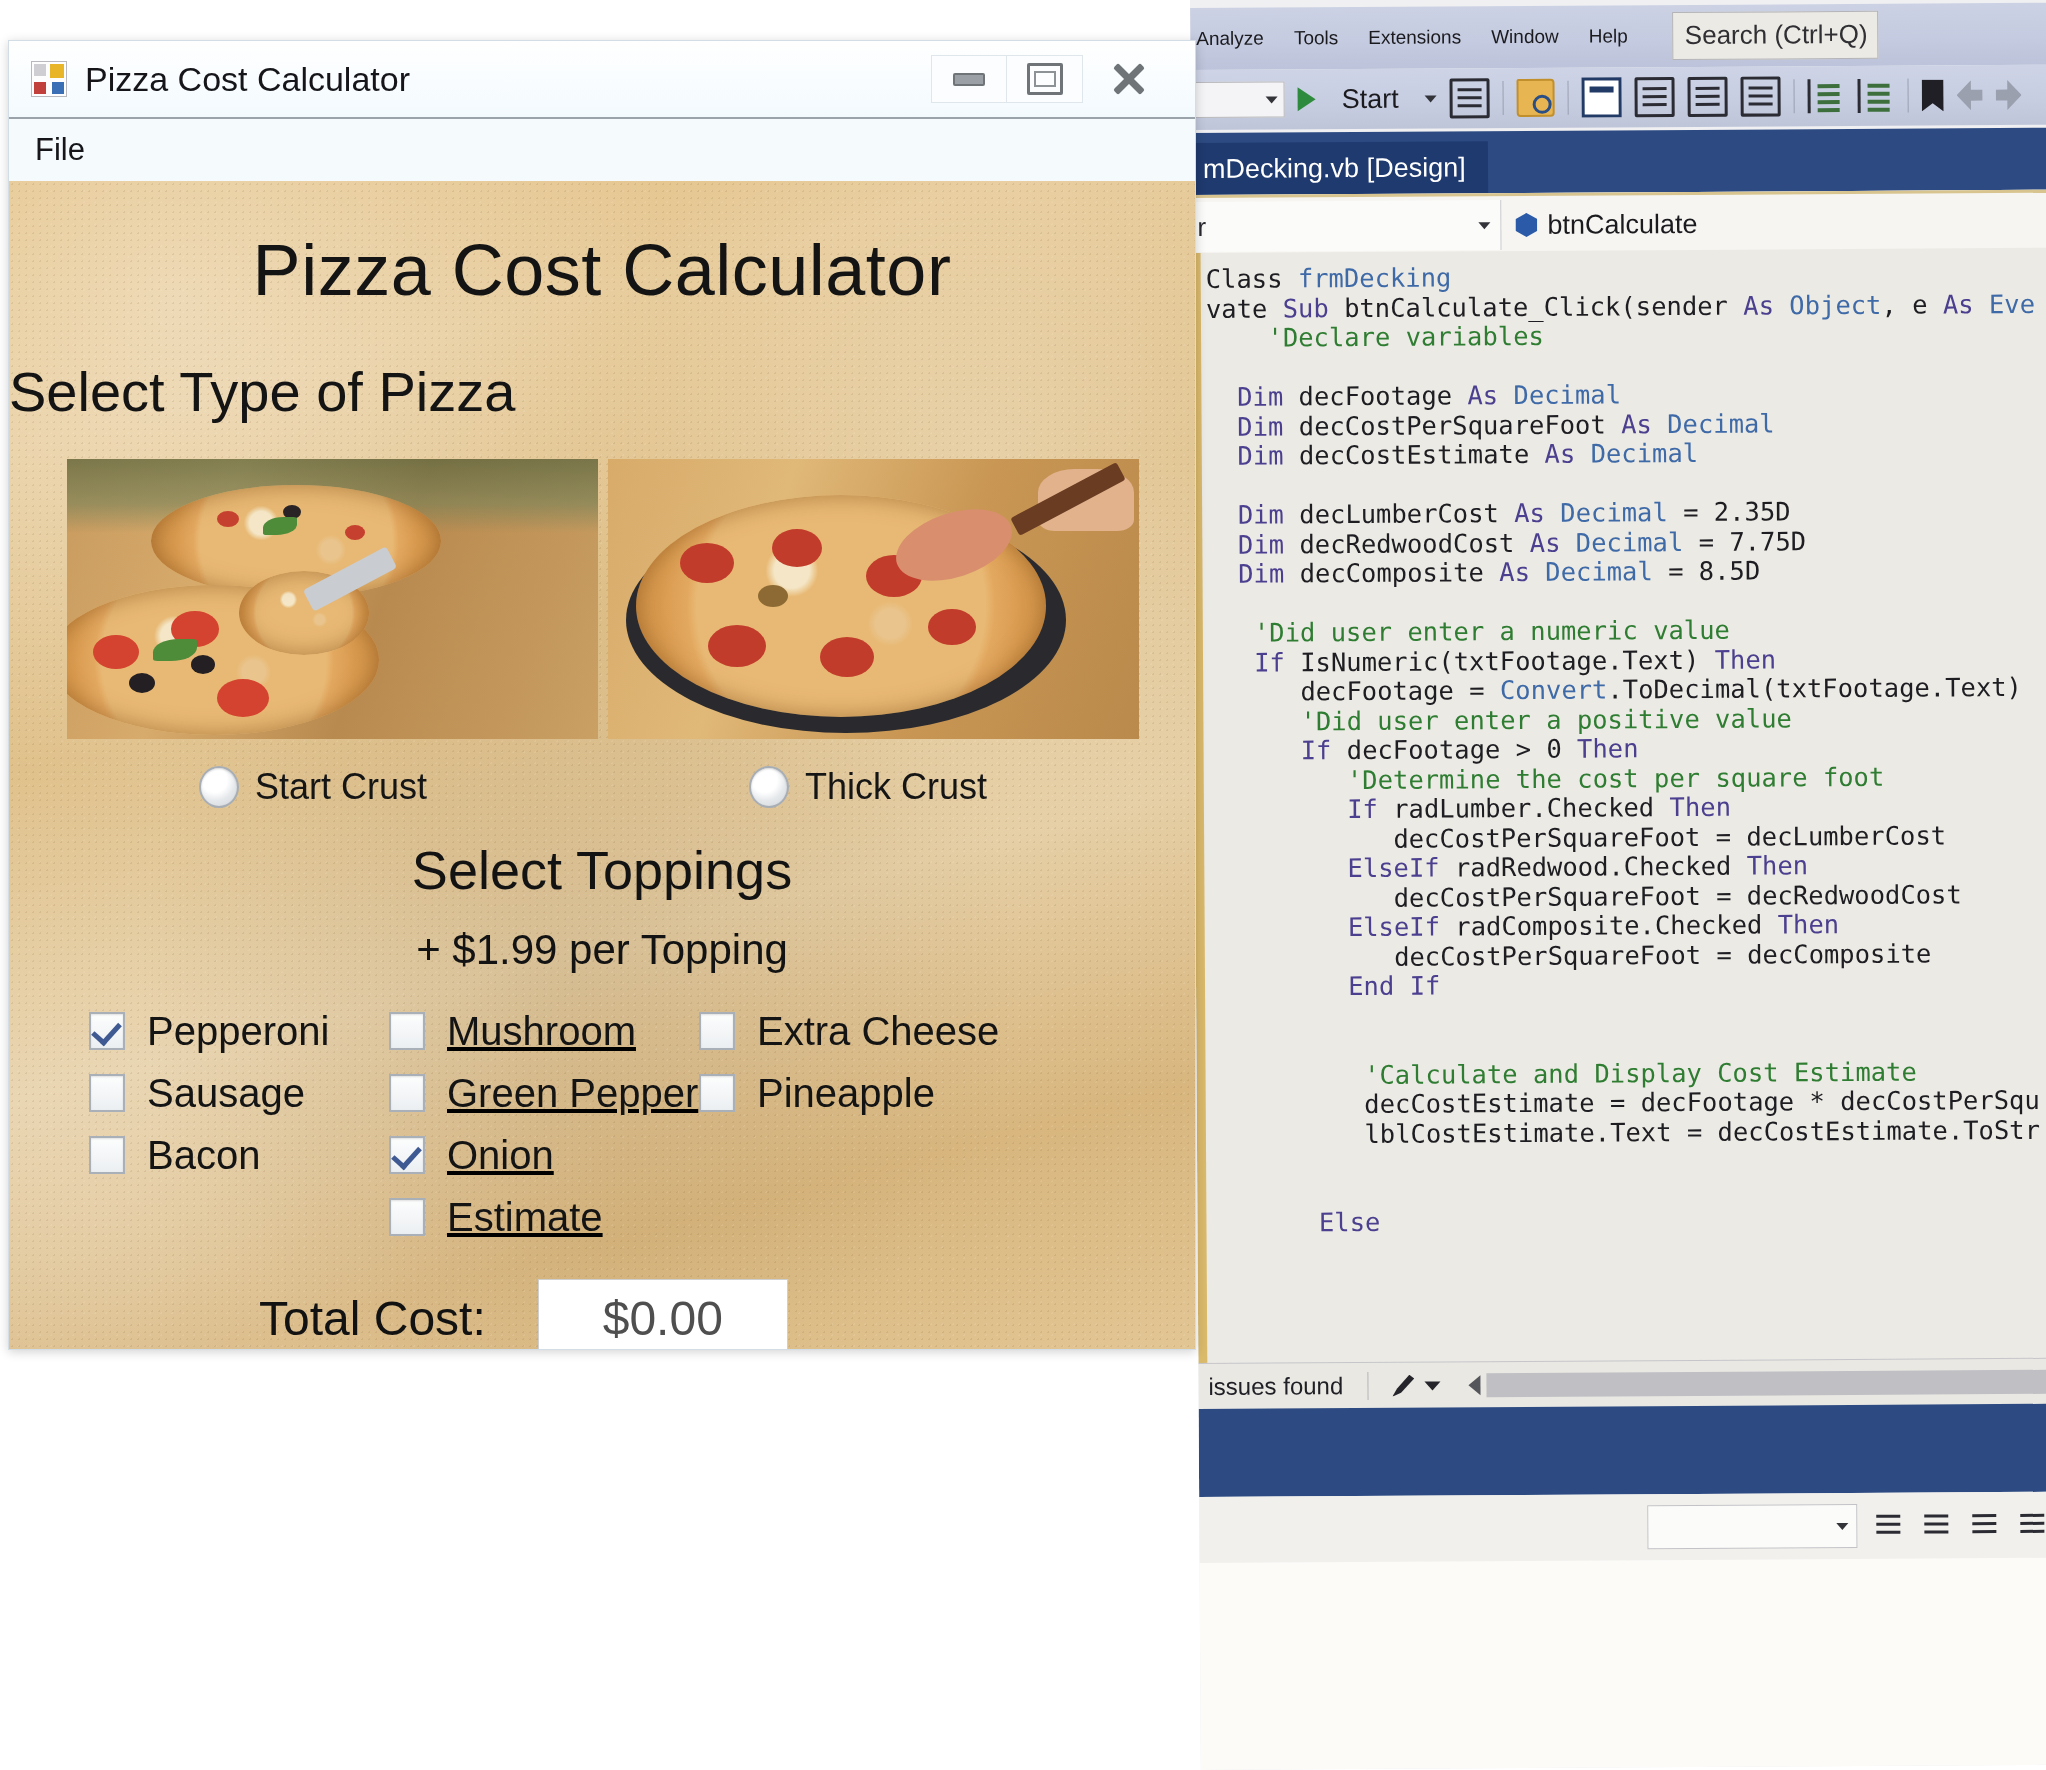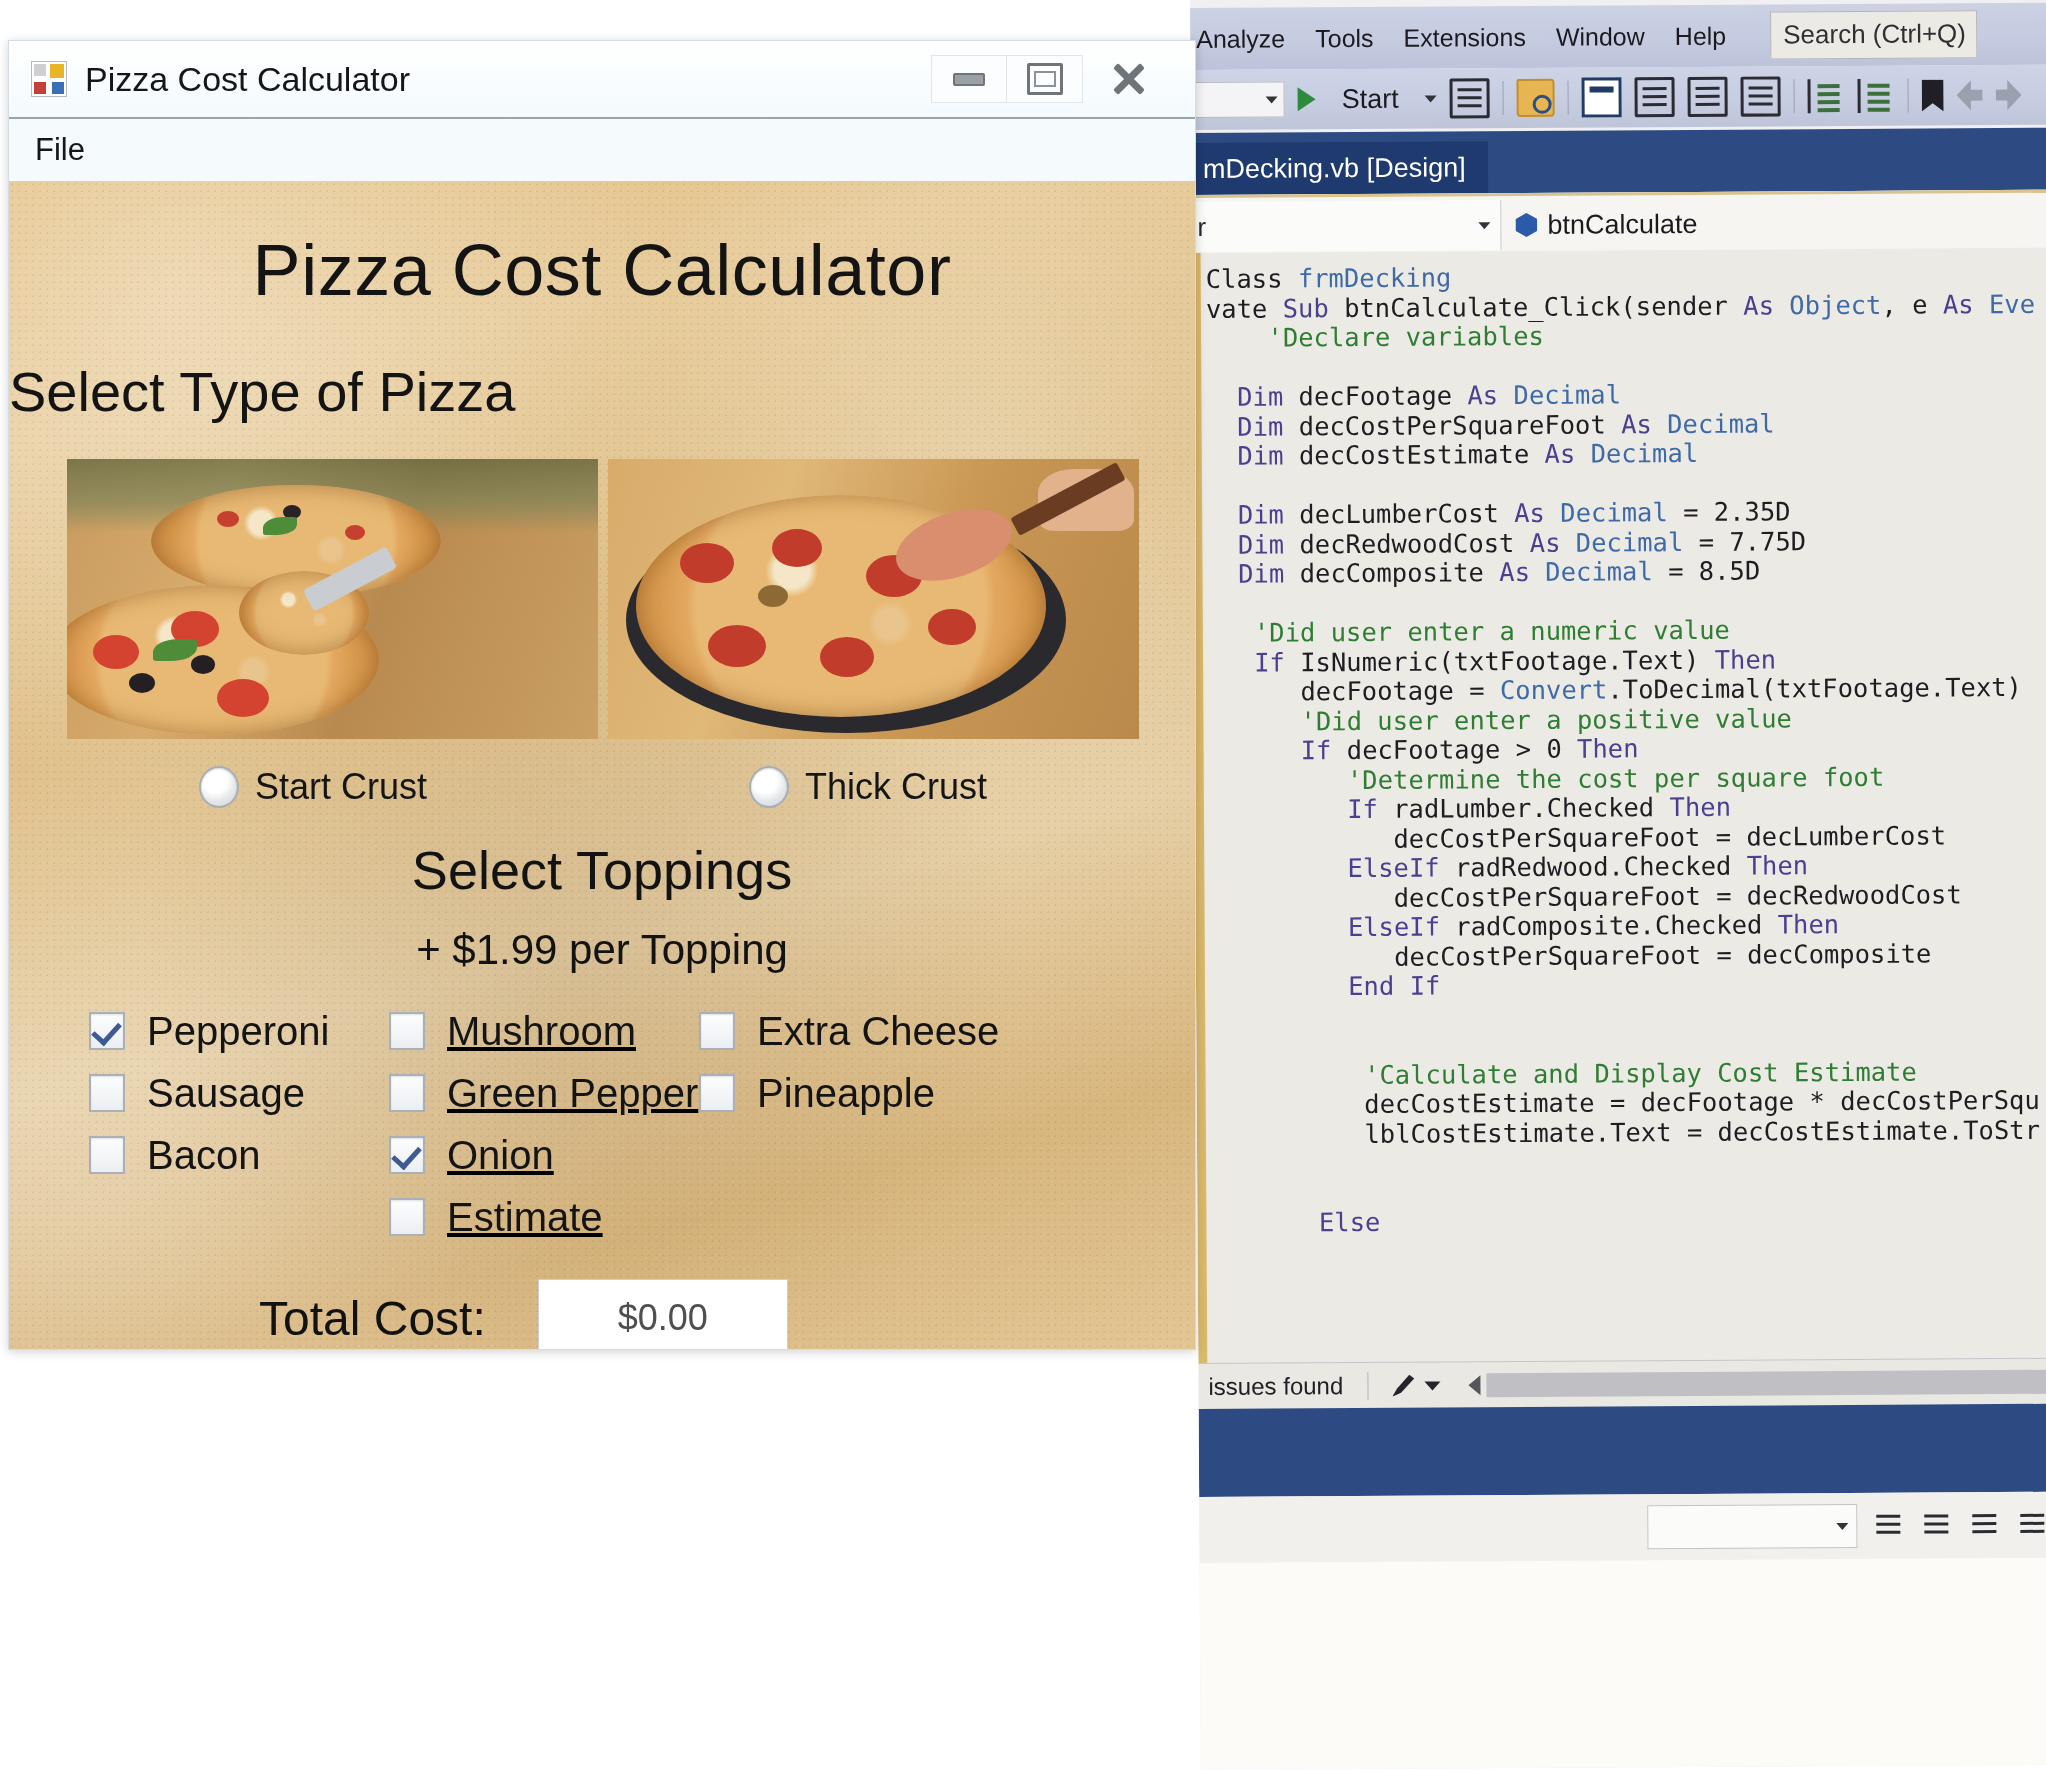--- a/index.html
+++ b/index.html
@@ -14,21 +14,21 @@
   .vs-panel{
     position:absolute;left:1190px;top:0;width:856px;height:1770px;
     background:#f0f0f2;overflow:hidden;
     transform:rotate(-0.35deg);transform-origin:top left;
   }
   .vs-menubar{
     position:absolute;left:0;top:8px;width:100%;height:62px;
     background:linear-gradient(180deg,#ccd2e4 0%,#c5cbe0 55%,#bcc3da 100%);
     display:flex;align-items:center;gap:30px;padding-left:6px;box-sizing:border-box;
   }
-  .vs-menu{font-size:25px;color:#1b1b1f;white-space:nowrap;}
+  .vs-menu{font-size:19px;color:#1b1b1f;white-space:nowrap;}
   .vs-search{
     margin-left:14px;background:#eceae4;border:1px solid #b4b4b8;
     font-size:26px;color:#303034;padding:7px 10px 8px 12px;white-space:nowrap;
   }
   .vs-toolbar{
     position:absolute;left:0;top:70px;width:100%;height:60px;
     background:linear-gradient(180deg,#ced4e6 0%,#c7cde1 60%,#bfc5d9 100%);
     display:flex;align-items:center;gap:13px;padding-left:4px;box-sizing:border-box;
   }
   .tb-combo{
@@ -231,21 +231,21 @@
     content:"";position:absolute;left:7px;top:3px;width:12px;height:22px;
     border:solid #3f5a93;border-width:0 5px 5px 0;transform:rotate(42deg);
   }
   .topping-lbl{font-size:40px;color:#141414;white-space:nowrap;}
 
   .total-row{position:absolute;left:250px;top:1098px;display:flex;align-items:center;gap:52px;}
   .total-lbl{font-size:48px;color:#121212;white-space:nowrap;}
   .total-box{
     width:250px;height:78px;background:#ffffff;border:1px solid #cfcfcf;
     display:flex;align-items:center;justify-content:center;
-    font-size:36px;color:#4f4f4f;box-sizing:border-box;
+    font-size:48px;color:#4f4f4f;box-sizing:border-box;
   }
 
   .btn-row{position:absolute;left:160px;top:1228px;width:880px;}
 </style>
 </head>
 <body>
 
 <div class="vs-panel">
 
   <div class="vs-menubar">

